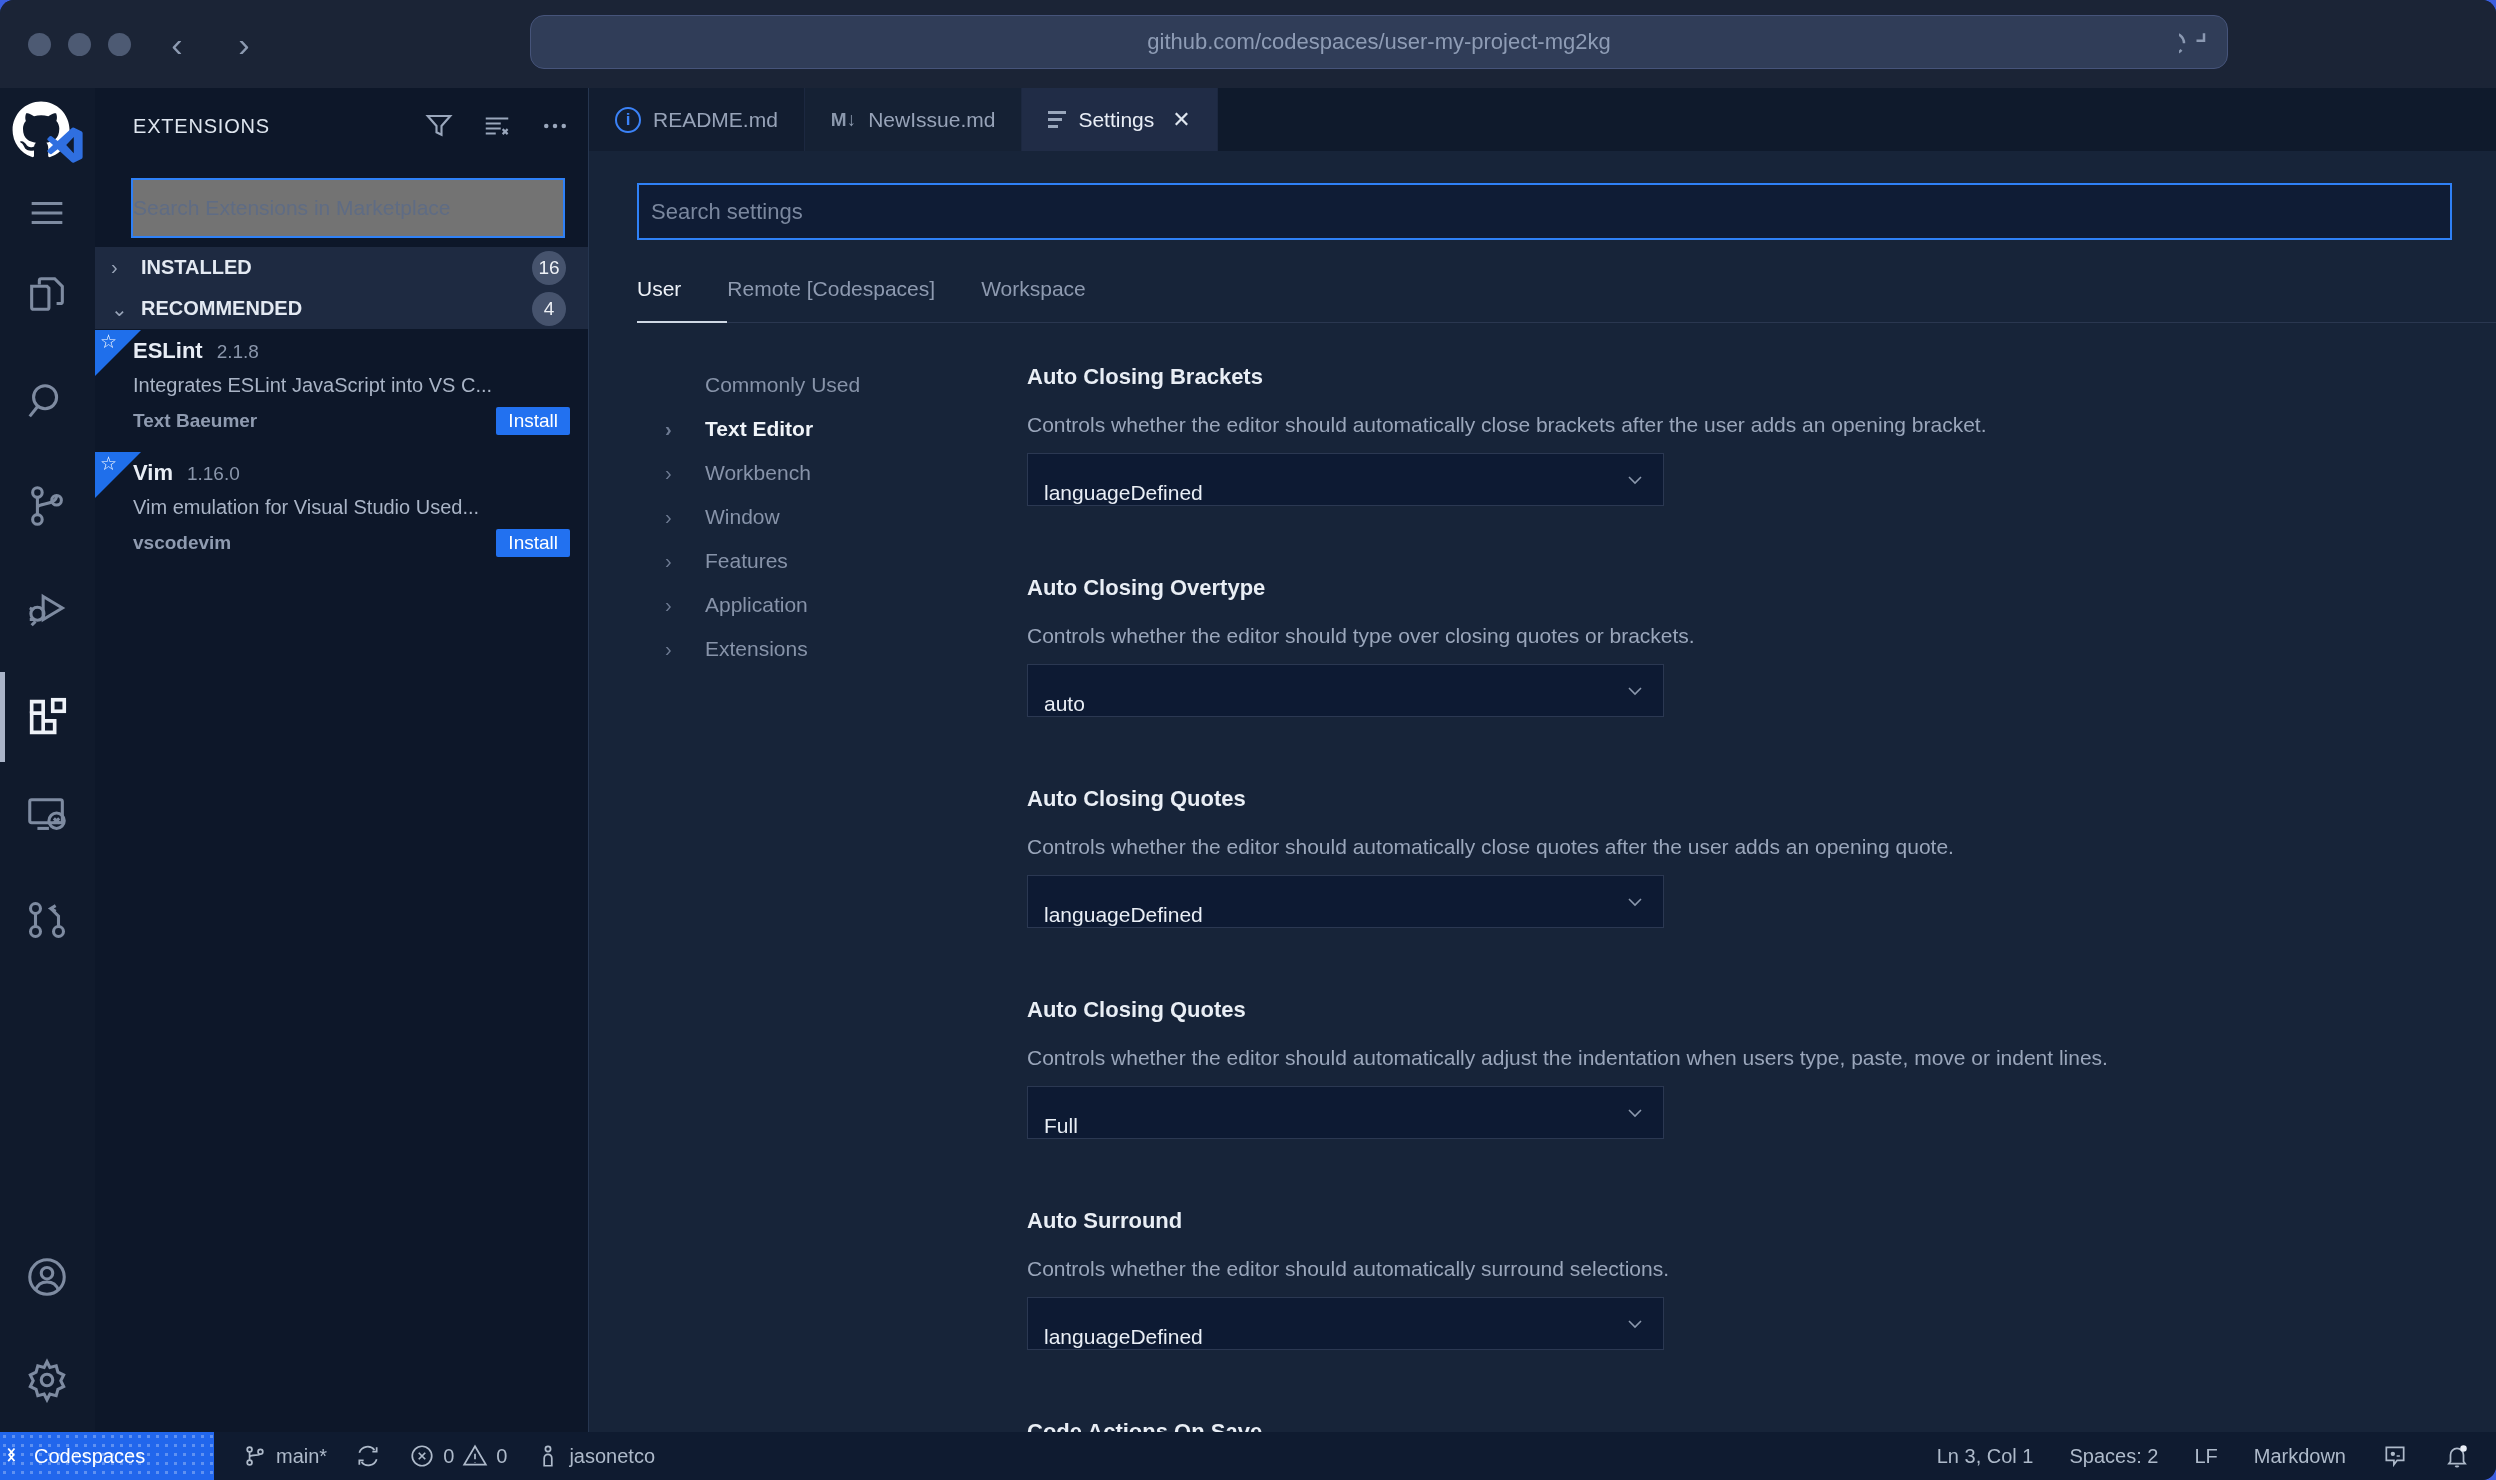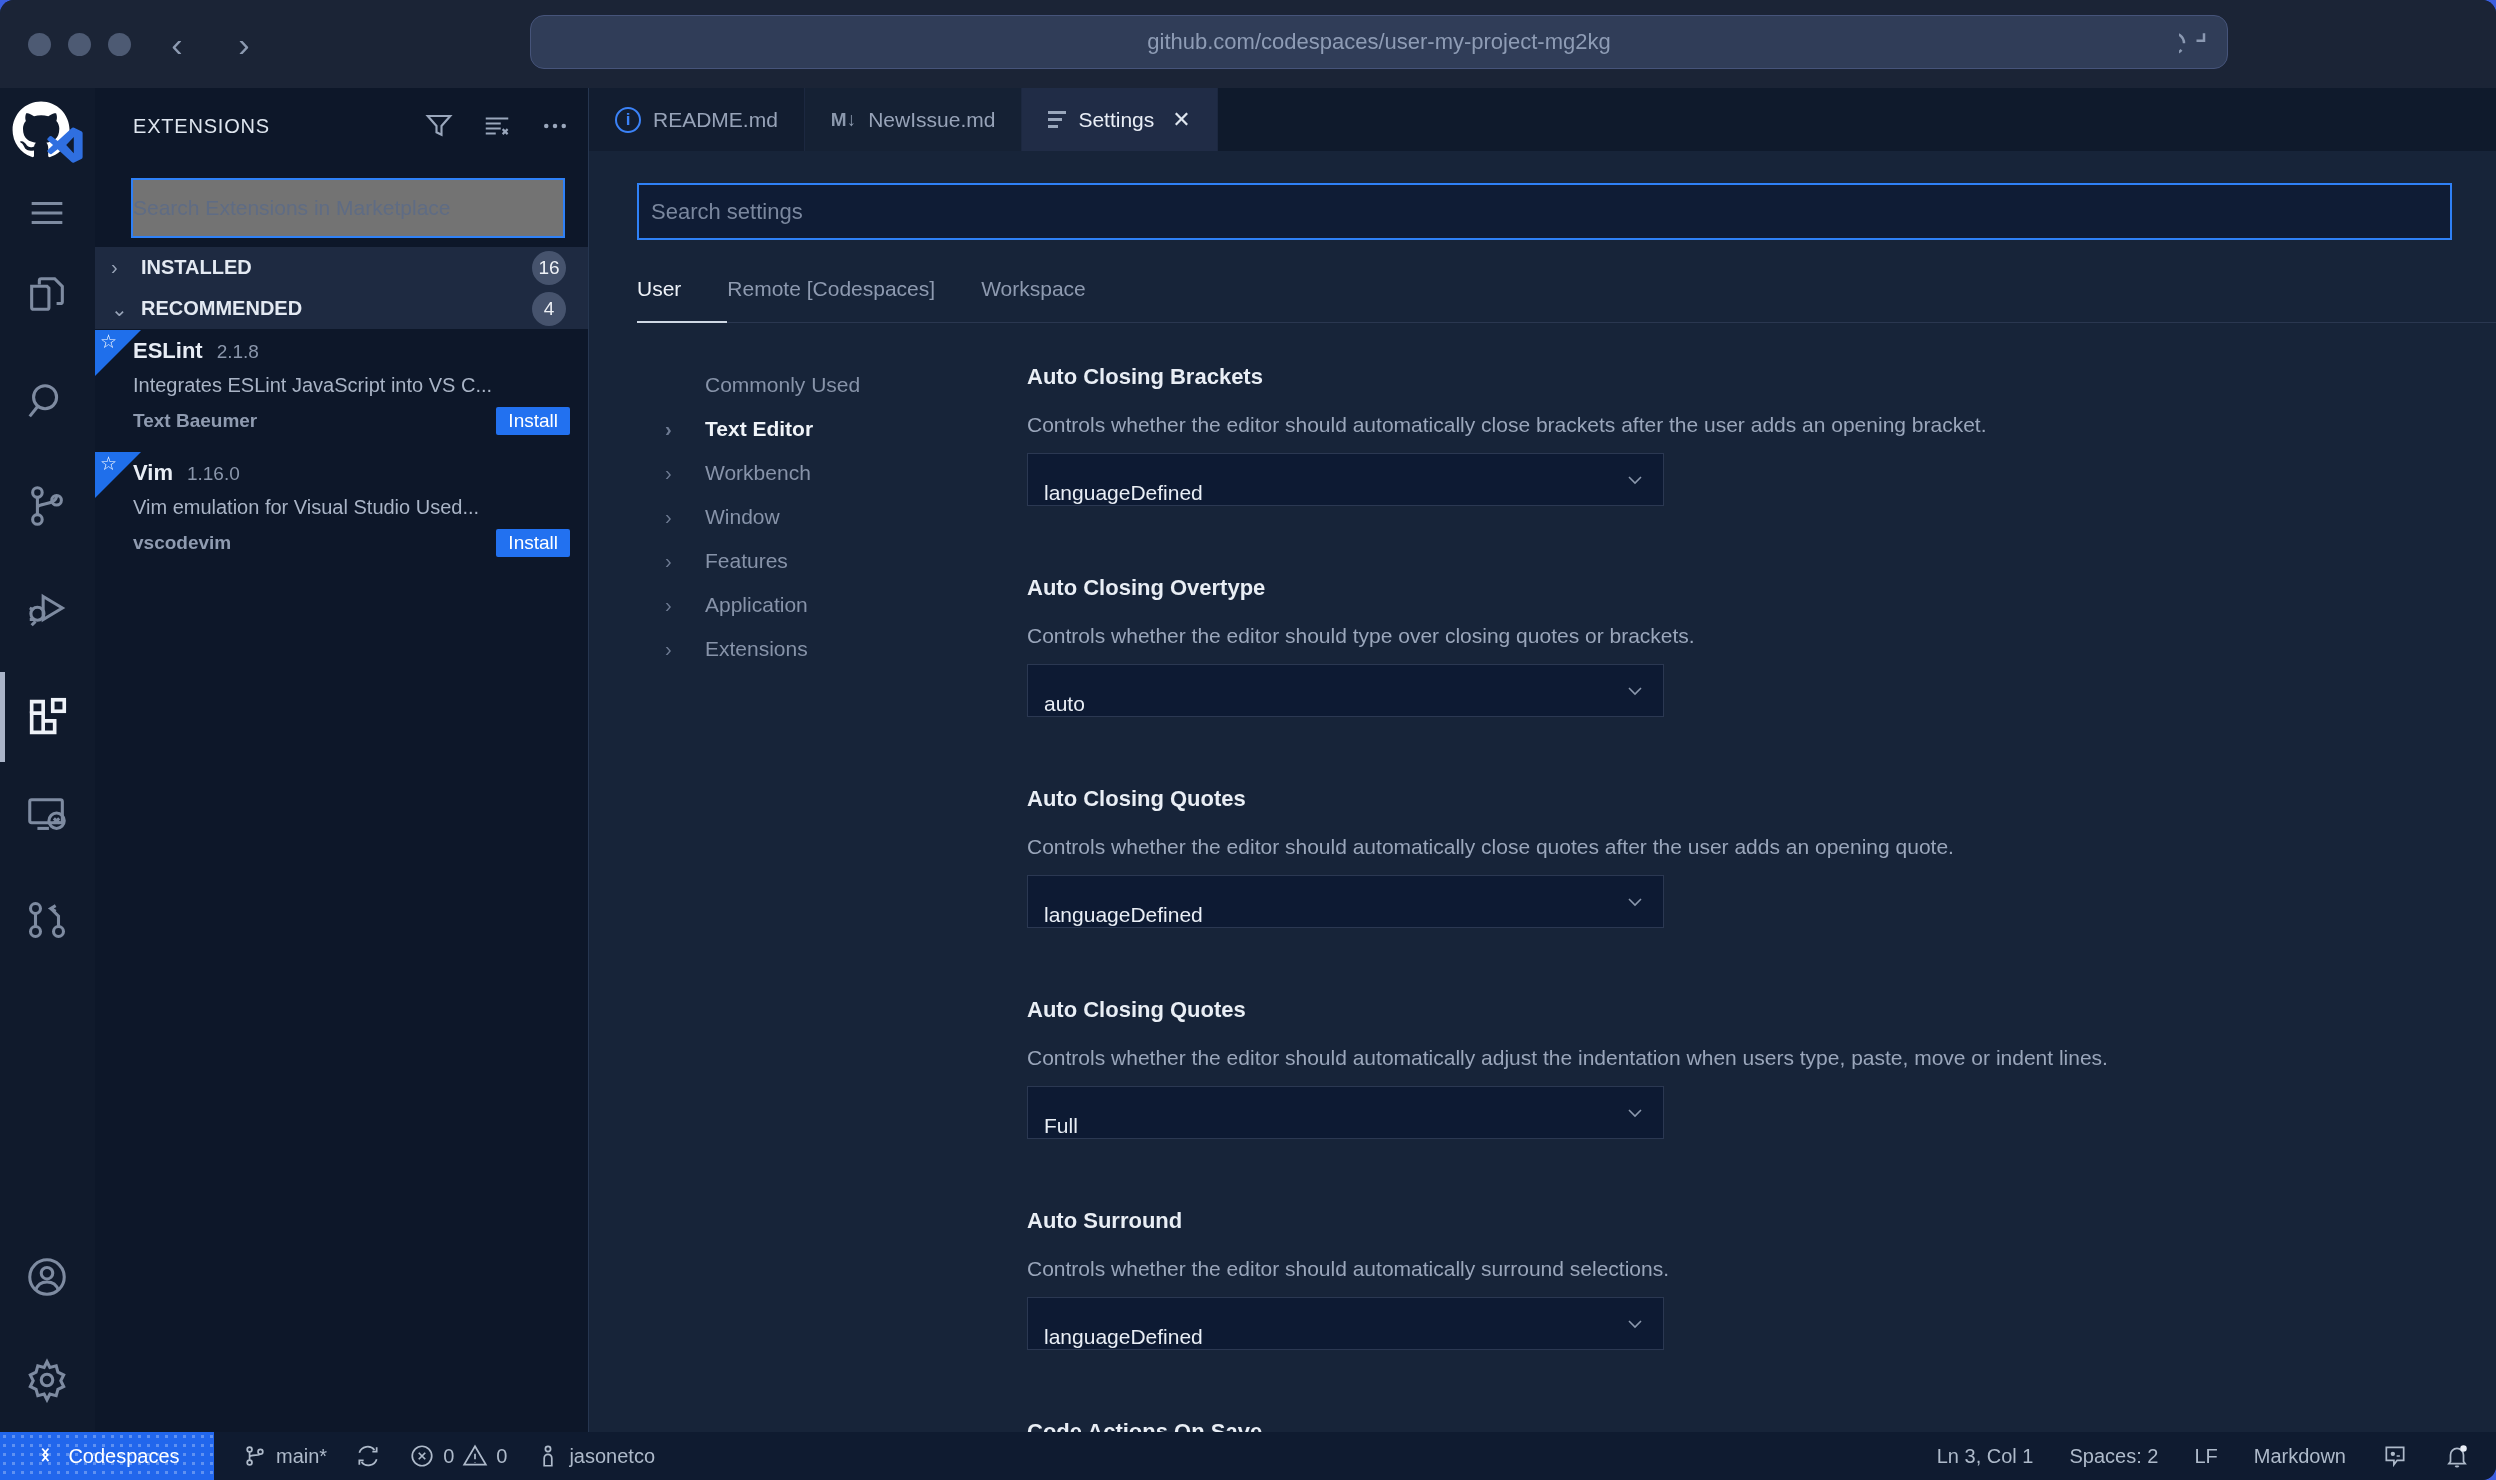--- a/index.html
+++ b/index.html
@@ -79,21 +79,21 @@
   .toc-active { color:#f0f4f9; font-weight:bold; }
   .settings-list { flex:1; padding-top:6px; min-width:0; }
   .set-row { margin-bottom:68px; }
   .set-title { color:#e9eef5; font-size:22px; font-weight:bold; line-height:28px; margin-bottom:20px; }
   .set-desc { color:#9aa6bb; font-size:21px; line-height:28px; margin-bottom:14px; }
   .set-select { position:relative; width:637px; height:53px; background:#0d1a33; border:1px solid #2b3852; display:flex; align-items:flex-end; padding-left:16px; color:#e9eef5; font-size:21px; }
   .sel-chev { position:absolute; right:16px; top:14px; width:24px; height:24px; color:#8b98ad; }
 
   
   .status-bar { position:relative; height:48px; background:#0f1b30; display:flex; align-items:center; color:#aebaca; font-size:20px; flex:none; }
-  .cs-chunk { height:48px; width:214px; background:#2166ec; background-image:radial-gradient(rgba(255,255,255,.28) 1.5px, transparent 1.5px); background-size:9px 9px; display:flex; align-items:center; justify-content:center; gap:10px; color:#fff; flex:none; }
+  .cs-chunk { height:48px; width:214px; background:#2166ec; background-image:radial-gradient(rgba(255,255,255,.28) 1.5px, transparent 1.5px); background-size:9px 9px; display:flex; align-items:center; justify-content:flex-start; gap:10px; color:#fff; flex:none; }
   .sb-item { display:flex; align-items:center; gap:8px; margin-left:28px; }
   .sb-item svg { width:26px; height:26px; }
   .status-right { margin-left:auto; display:flex; align-items:center; gap:36px; padding-right:26px; }
   .status-right .sb-item { margin-left:0; }
 </style>
 </head>
 <body>
 
 <div class="window">
 

